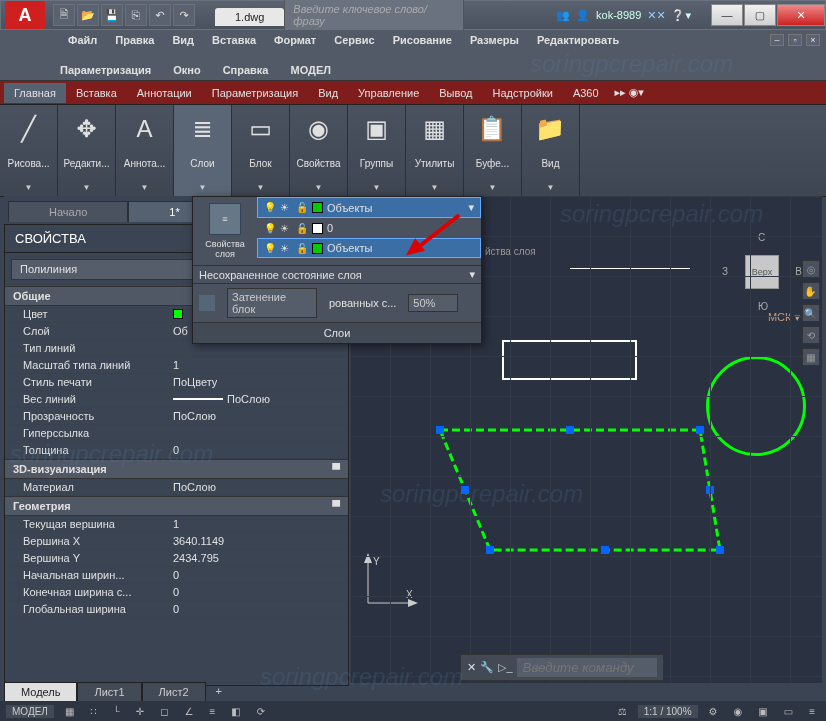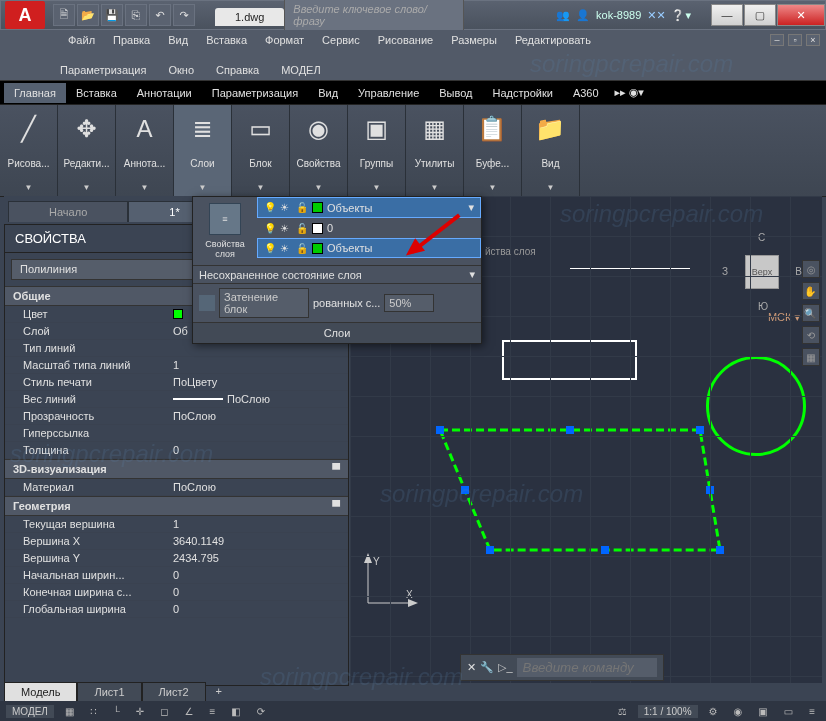--- a/index.html
+++ b/index.html
@@ -12,27 +12,27 @@
 .qat-btn { width: 22px; height: 22px; background: #5a6270; border: 1px solid #6a7280; display: flex; align-items: center; justify-content: center; cursor: pointer; }
 .doc-tab { background: #e8e8e8; color: #222; padding: 3px 20px; margin-left: 20px; border-radius: 3px 3px 0 0; position: relative; top: 2px; }
 .search-box { background: #6a7280; padding: 3px 8px; width: 180px; color: #aaa; font-style: italic; border: 1px solid #555; }
 .user-area { margin-left: auto; display: flex; align-items: center; gap: 6px; color: #cfe; }
 .win-controls { display: flex; margin-left: 20px; gap: 1px; }
 .win-btn { width: 32px; height: 22px; background: linear-gradient(#f0f0f0, #d0d0d0); border: 1px solid #888; display: flex; align-items: center; justify-content: center; color: #333; cursor: pointer; }
 .win-close { background: linear-gradient(#e88,#c22); color: #fff; width: 48px; }
 
 
 .menubar { background: #525a68; padding: 2px 8px; display: flex; flex-wrap: wrap; gap: 14px; color: #e0e0e0; border-bottom: 1px solid #333; position: relative; }
-.menubar span { cursor: pointer; padding: 2px 2px; }
+.menubar span { cursor: pointer; padding: 2px 2px; font-weight: bold; }
 .menu-row2 { width: 100%; display: flex; gap: 18px; margin-left: 50px; }
 .mini-ctrl { position: absolute; right: 6px; top: 4px; display: flex; gap: 4px; }
 .mini-ctrl div { width: 14px; height: 12px; background: #5a6270; border: 1px solid #777; display:flex;align-items:center;justify-content:center;font-size:9px; }
 
 
-.ribbon-tabs { background: #000000; display: flex; align-items: center; padding: 0 4px; height: 24px; border-bottom: 1px solid #222; }
+.ribbon-tabs { background: #7f1d1d; display: flex; align-items: center; padding: 0 4px; height: 24px; border-bottom: 1px solid #222; }
 .ribbon-tab { padding: 4px 10px; color: #e0e0e0; cursor: pointer; }
 .ribbon-tab.active { background: #556070; }
 
 
 .ribbon { background: linear-gradient(#4a5260, #3e4652); display: flex; height: 92px; border-bottom: 1px solid #222; }
 .panel { border-right: 1px solid #2a3038; display: flex; flex-direction: column; align-items: center; justify-content: space-between; padding: 6px 4px 2px; min-width: 58px; position: relative; }
 .panel.active { background: #5a6676; }
 .panel-icon { width: 36px; height: 36px; display: flex; align-items: center; justify-content: center; font-size: 24px; }
 .panel-label { font-size: 10px; color: #e0e0e0; }
 .panel-menu { width: 100%; height: 14px; display: flex; align-items: center; justify-content: center; color: #ccc; font-size: 8px; cursor: pointer; }
@@ -57,21 +57,21 @@
 
 .layer-panel { position: absolute; top: 196px; left: 192px; width: 290px; background: #4a5260; border: 1px solid #222; z-index: 20; box-shadow: 2px 2px 8px rgba(0,0,0,.5); }
 .lp-top { display: flex; }
 .lp-side { width: 64px; display: flex; flex-direction: column; align-items: center; padding: 6px 2px; gap: 4px; font-size: 9px; text-align: center; }
 .lp-list { flex: 1; }
 .lp-row { display: flex; align-items: center; gap: 4px; padding: 3px 6px; border: 1px solid transparent; cursor: pointer; }
 .lp-row.sel { background: #3a6ea5; border: 1px solid #6af; }
 .lp-icon { width: 12px; font-size: 10px; }
 .lp-swatch { width: 11px; height: 11px; border: 1px solid #000; }
 .lp-state { padding: 2px 6px; border-top: 1px solid #333; display: flex; justify-content: space-between; align-items: center; }
-.lp-tool { padding: 4px 6px; border-top: 1px solid #333; display: flex; align-items: center; gap: 4px; }
+.lp-tool { padding: 4px 6px; border-top: 1px solid #333; display: flex; align-items: center; gap: 12px; }
 .lp-input { background: #555d6a; border: 1px solid #333; padding: 2px 4px; color: #ccc; width: 90px; }
 .lp-footer { text-align: center; padding: 4px; border-top: 1px solid #333; background: #424a56; }
 .hint { position: absolute; left: 485px; top: 246px; color: #999; z-index: 19; font-size: 10px; }
 
 
 .arrow { position: absolute; left: 412px; top: 250px; z-index: 30; pointer-events: none; }
 .arrow-line { width: 60px; height: 4px; background: #d00; transform: rotate(-38deg); transform-origin: left center; }
 .arrow-head { position: absolute; left: -8px; top: -8px; width: 0; height: 0; border-right: 18px solid #d00; border-top: 8px solid transparent; border-bottom: 8px solid transparent; transform: rotate(-38deg); }
 
 

